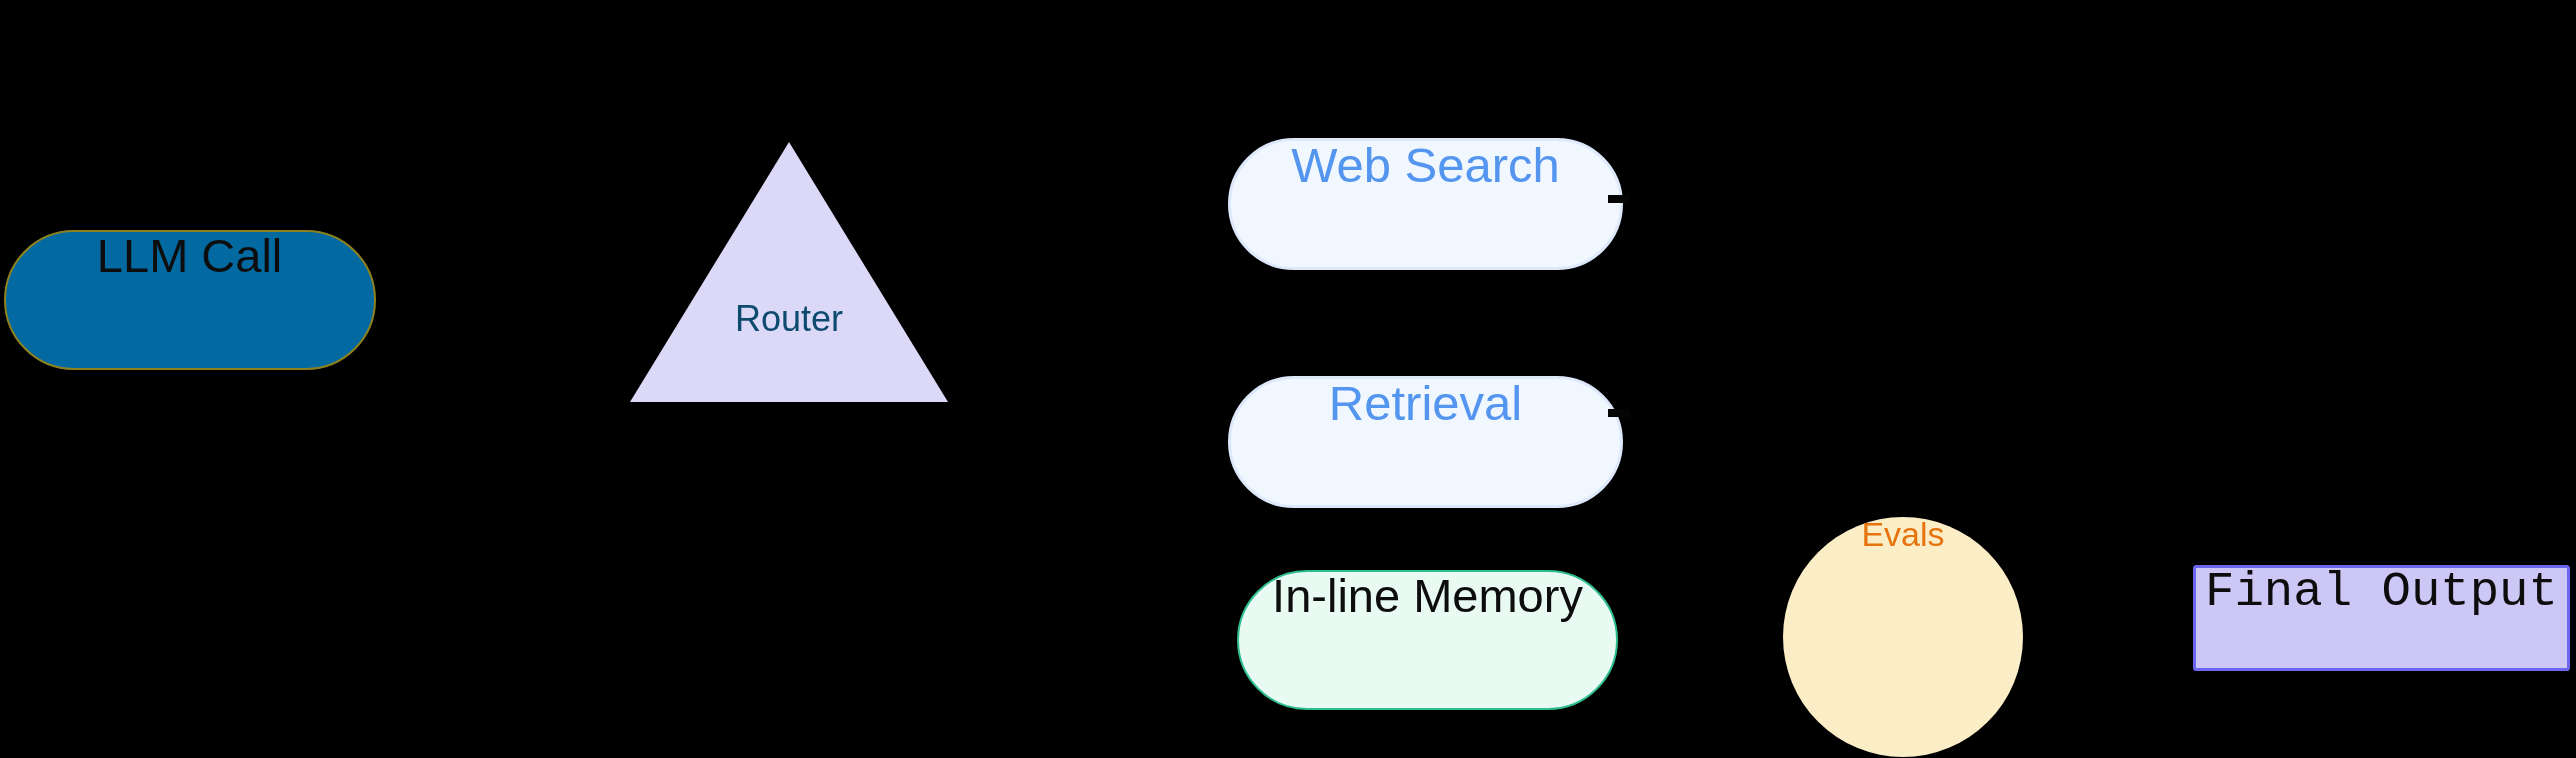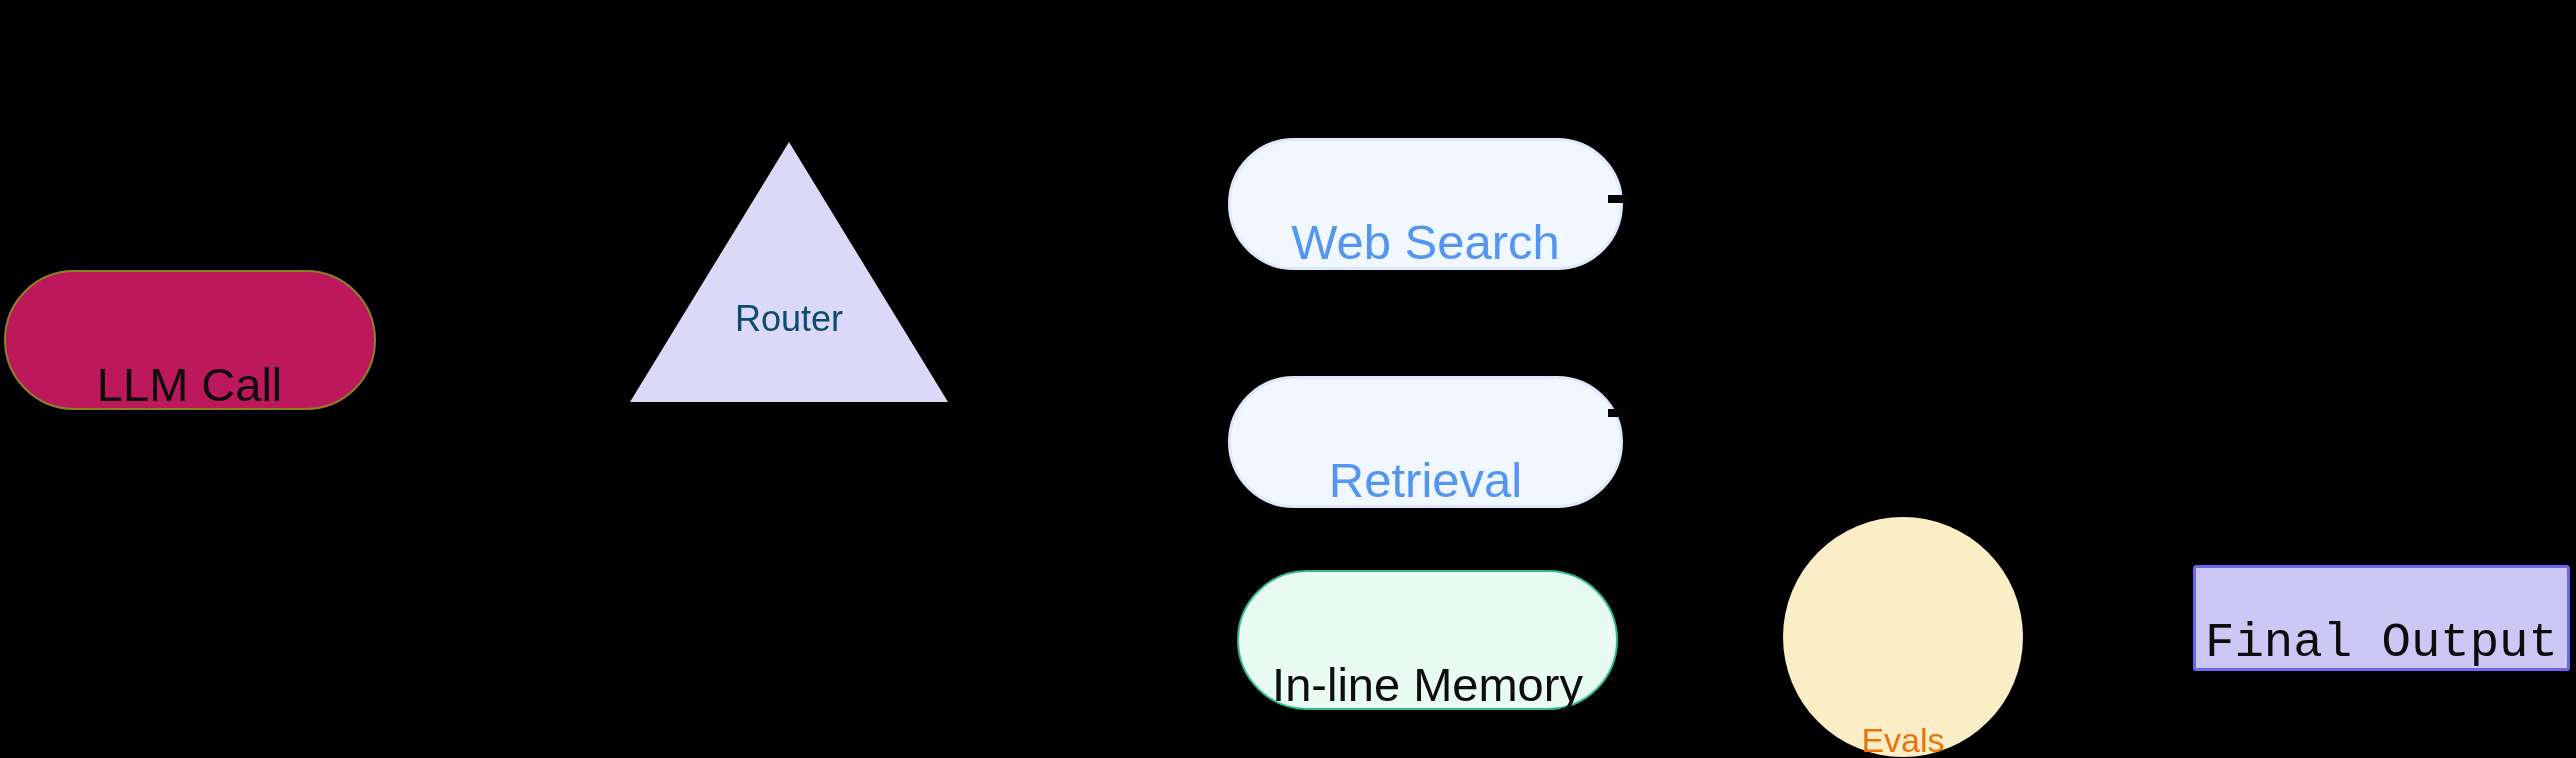--- a/index.html
+++ b/index.html
@@ -11,37 +11,36 @@
     position: relative;
     width: 2576px;
     height: 759px;
     background: #000000;
     overflow: hidden;
     font-family: "Liberation Sans", sans-serif;
   }
   .node {
     position: absolute;
     display: flex;
-    align-items: flex-end;
+    align-items: flex-start;
     justify-content: center;
     box-sizing: border-box;
   }
   .node-label {
     white-space: nowrap;
     line-height: 1;
   }
 
   
   .llm-call {
     left: 3.6px; top: 230px;
     width: 372px; height: 140px;
-    background: #be185d;
+    background: #0369a1;
     border: 2.7px solid #8e821f;
     border-radius: 73px;
-    margin-top: 40px;
   }
   .llm-call .node-label {
     color: #0d0d0d;
     font-size: 47px;
     font-weight: 500;
   }
 
   
   .router {
     left: 630px; top: 142px;

